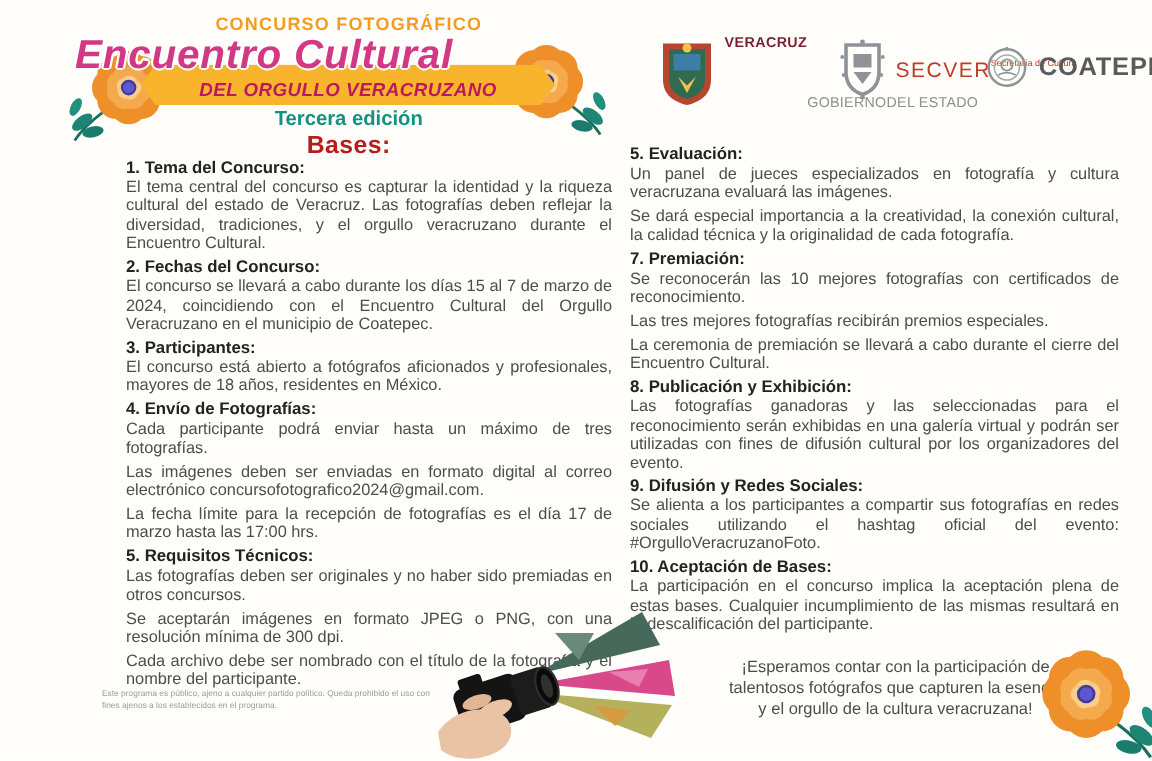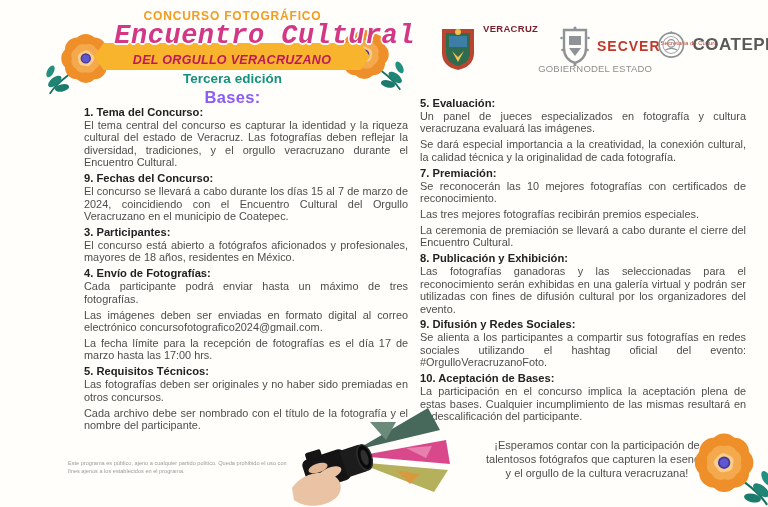--- a/index.html
+++ b/index.html
@@ -11,48 +11,48 @@
   .pretitle{
     position:absolute; left:50px; top:9px; width:365px; text-align:center;
     font-size:12px; font-weight:bold; letter-spacing:.8px; color:#f39c1f; z-index:3;
   }
   .ribbon{
     position:absolute; left:94px; top:43px; width:276px; height:27px;
     background:#f8b42c; z-index:1;
     clip-path:polygon(0 50%, 3.5% 0, 96.5% 0, 100% 50%, 96.5% 100%, 3.5% 100%);
   }
   .script-title{
-    position:absolute; left:50px; top:21px; width:365px; text-align:right;
-    font-family:Liberation Mono, monospace; font-style:italic; font-weight:bold;
+    position:absolute; left:50px; top:21px; width:365px; text-align:left;
+    font-family:Liberation Sans, sans-serif; font-style:italic; font-weight:bold;
     font-size:27px; color:#d33884; z-index:2; letter-spacing:.5px;
     text-shadow:-1.5px 0 #fff,1.5px 0 #fff,0 -1.5px #fff,0 1.5px #fff,
                 -1px -1px #fff,1px -1px #fff,-1px 1px #fff,1px 1px #fff;
   }
   .banner-text{
     position:absolute; left:94px; top:53px; width:276px; text-align:center;
     font-style:italic; font-weight:bold; font-size:12.5px; letter-spacing:.3px;
     color:#be185d; z-index:2;
   }
   .edition{
     position:absolute; left:50px; top:71px; width:365px; text-align:center;
     font-size:13.5px; font-weight:bold; color:#14917f; z-index:3;
   }
   .bases{
     position:absolute; left:50px; top:88px; width:365px; text-align:center;
-    font-size:16.5px; font-weight:800; letter-spacing:.3px; color:#8b5cf6;
+    font-size:16.5px; font-weight:800; letter-spacing:.3px; color:#b91c1c;
   }
   
   .logo{position:absolute; display:flex; align-items:center; gap:7px;}
   .logo-veracruz{left:440px; top:24px;}
   .logo-secver{left:560px; top:26px;}
   .logo-coatepec{left:657px; top:28px;}
   .lg-txt{display:flex; flex-direction:row; line-height:1.07;}
   .vz-title{font-size:9.5px; font-weight:bold; color:#7a1e2e; letter-spacing:.3px;}
   .vz-sub{font-size:9.5px; color:#8e8e8e; letter-spacing:.2px;margin-top:40px;}
-  .sv-title{font-size:14px; font-weight:700; color:#c0392b; letter-spacing:1px;}
+  .sv-title{font-size:14px; font-weight:400; color:#c0392b; letter-spacing:1px;}
   .sv-sub{font-size:6px; color:#c0392b; margin-top:1px;}
   .ct-title{font-size:17px; font-weight:800; color:#5a5a5a; letter-spacing:.5px;}
   .ct-sub{font-size:4.8px; color:#9a9a9a; letter-spacing:1.1px; margin-top:1px;}
   .ct-dash{width:26px; border-top:1px solid #cfcfcf; margin:2px auto 0;}
   
   .col{position:absolute;}
   .col-left{left:84px; top:104px; width:324px;}
   .col-right{left:420px; top:95px; width:326px;}
   .col h3{font-size:11.2px; font-weight:bold; color:#222; margin:2px 0 1px;}
   .col p{
@@ -176,36 +176,37 @@
       <span class="ct-dash"></span>
     </div>
   </div>
 
   <div class="col col-left">
     <section>
       <h3>1. Tema del Concurso:</h3>
       <p>El tema central del concurso es capturar la identidad y la riqueza cultural del estado de Veracruz. Las fotografías deben reflejar la diversidad, tradiciones, y el orgullo veracruzano durante el Encuentro Cultural.</p>
     </section>
     <section>
-      <h3>9. Fechas del Concurso:</h3>
+      <h3>2. Fechas del Concurso:</h3>
       <p>El concurso se llevará a cabo durante los días 15 al 7 de marzo de 2024, coincidiendo con el Encuentro Cultural del Orgullo Veracruzano en el municipio de Coatepec.</p>
     </section>
     <section>
       <h3>3. Participantes:</h3>
       <p>El concurso está abierto a fotógrafos aficionados y profesionales, mayores de 18 años, residentes en México.</p>
     </section>
     <section>
       <h3>4. Envío de Fotografías:</h3>
       <p>Cada participante podrá enviar hasta un máximo de tres fotografías.</p>
       <p>Las imágenes deben ser enviadas en formato digital al correo electrónico concursofotografico2024@gmail.com.</p>
       <p>La fecha límite para la recepción de fotografías es el día 17 de marzo hasta las 17:00 hrs.</p>
     </section>
     <section>
       <h3>5. Requisitos Técnicos:</h3>
       <p>Las fotografías deben ser originales y no haber sido premiadas en otros concursos.</p>
+      <p>Se aceptarán imágenes en formato JPEG o PNG, con una resolución mínima de 300 dpi.</p>
       <p>Cada archivo debe ser nombrado con el título de la fotografía y el nombre del participante.</p>
     </section>
   </div>
 
   <div class="col col-right">
     <section>
       <h3>5. Evaluación:</h3>
       <p>Un panel de jueces especializados en fotografía y cultura veracruzana evaluará las imágenes.</p>
       <p>Se dará especial importancia a la creatividad, la conexión cultural, la calidad técnica y la originalidad de cada fotografía.</p>
     </section>

